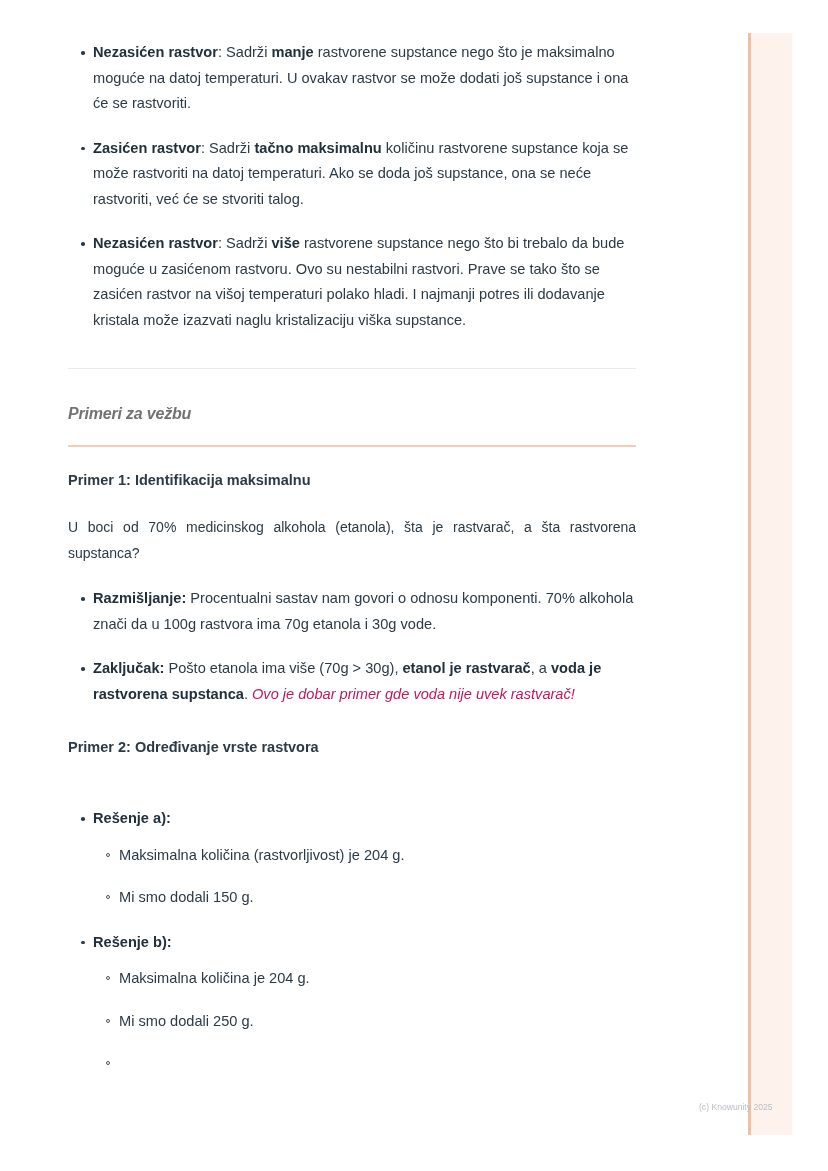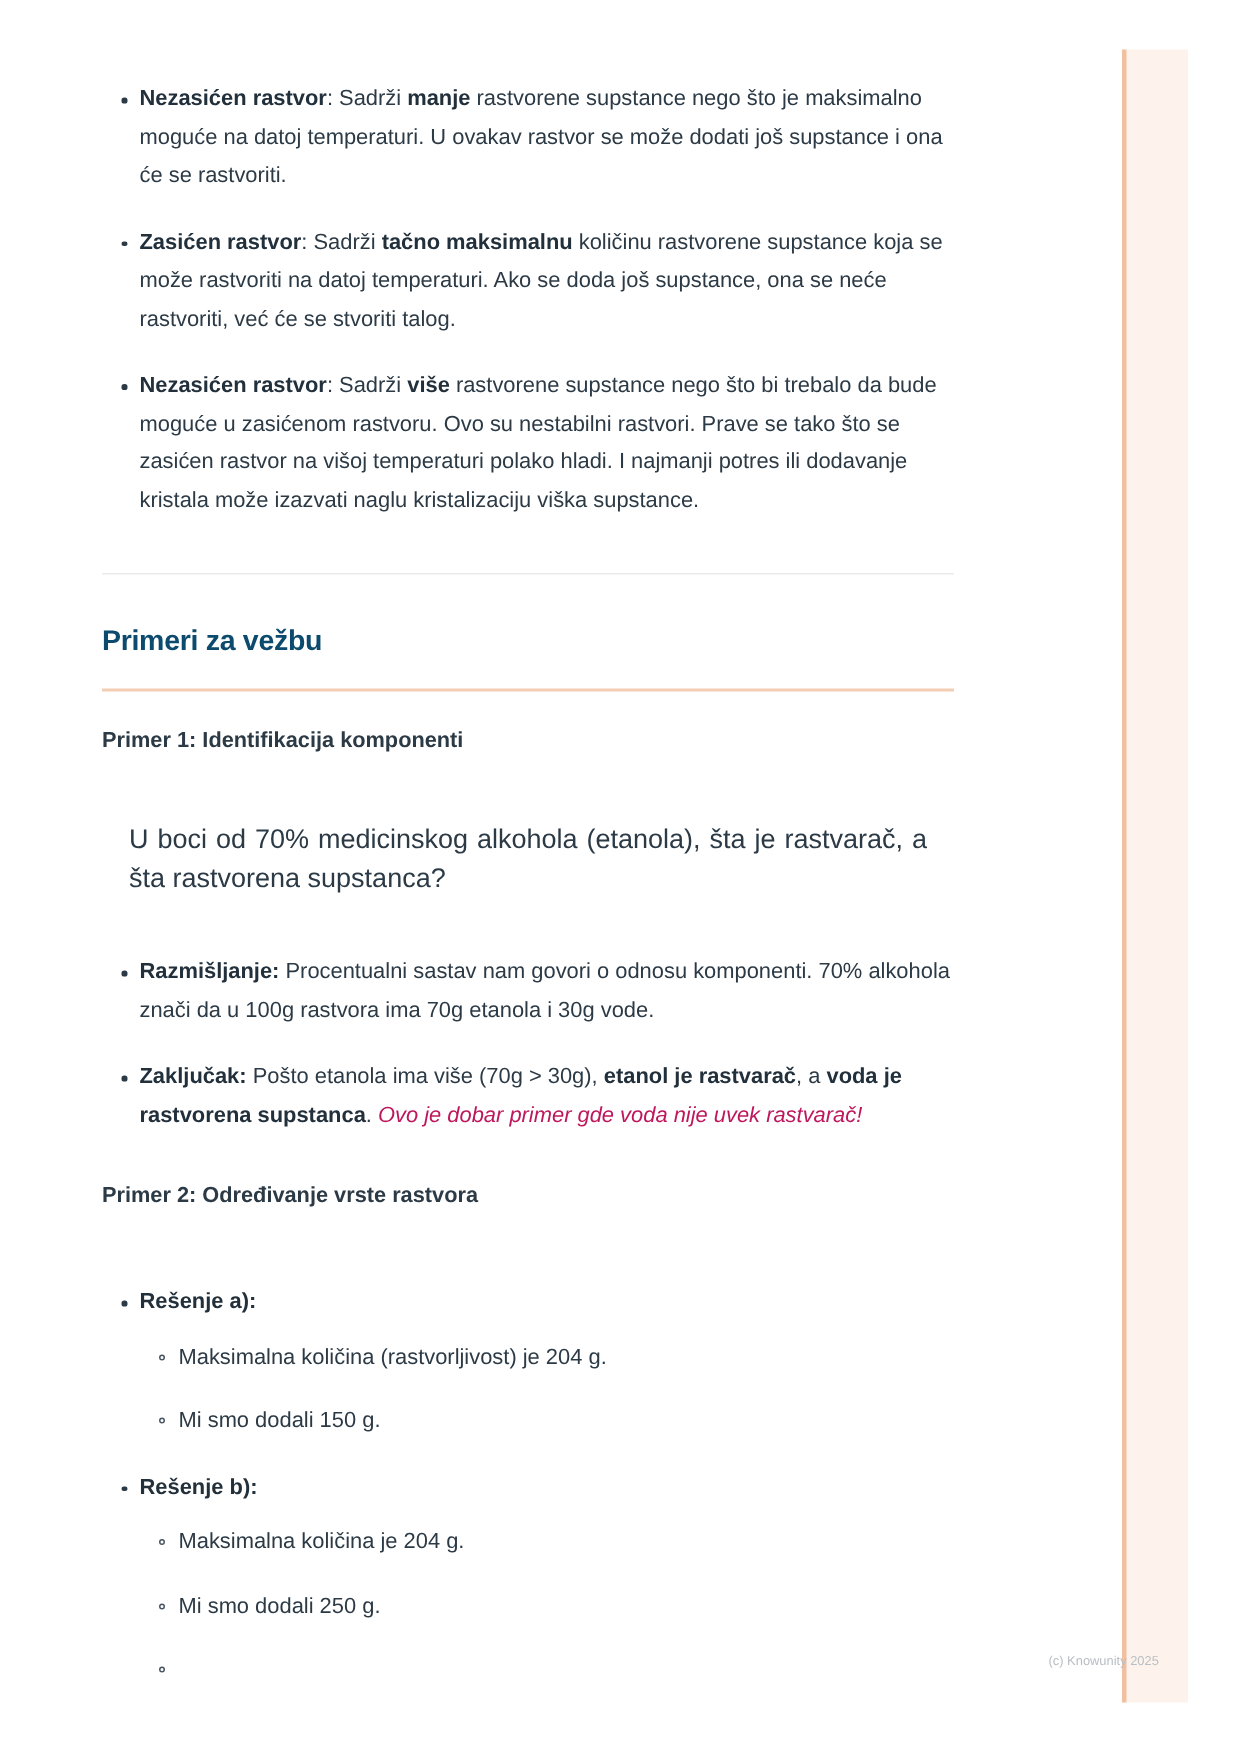--- a/index.html
+++ b/index.html
@@ -32,21 +32,21 @@
     top: 33px;
     width: 3px;
     height: 1102px;
     background: #f0c0a0;
   }
 
   
   .page {
     position: absolute;
     left: 68px;
-    top: 16px;
+    top: 2px;
     width: 568px;
   }
 
   
   ul.lvl1 {
     list-style: none;
     margin: 0;
     padding: 0;
   }
   ul.lvl1 > li {
@@ -104,40 +104,41 @@
     margin: 0;
   }
   .rule-orange {
     height: 2px;
     background: #f3cdb4;
     margin: 0;
   }
 
   
   h2.section-title {
-    font-size: 19px;
+    font-size: 16px;
     line-height: 30px;
     font-weight: 700;
-    color: #0c4a6e;
+    color: #737373;
     margin: 0;
     letter-spacing: -0.2px;
+    font-style: italic;
   }
   h3.example-title {
     font-size: 14.5px;
     line-height: 22px;
     font-weight: 700;
     color: #2c3a46;
     margin: 0;
   }
 
   
   p.body {
-    font-size: 18px;
+    font-size: 14px;
     line-height: 25.5px;
-    margin: 18px;
+    margin: 0;
     text-align: justify;
     color: #2c3a46;
   }
 
   
   .math {
     font-family: "DejaVu Serif", "Liberation Serif", serif;
     font-size: 13.6px;
     letter-spacing: 0.1px;
   }
@@ -187,21 +188,21 @@
   <div class="sp-16"></div>
   <div class="rule-gray"></div>
   <div class="sp-30"></div>
 
   <h2 class="section-title">Primeri za vežbu</h2>
 
   <div class="sp-16"></div>
   <div class="rule-orange"></div>
   <div class="sp-22"></div>
 
-  <h3 class="example-title">Primer 1: Identifikacija komponenti</h3>
+  <h3 class="example-title">Primer 1: Identifikacija maksimalnu</h3>
 
   <div class="sp-24"></div>
 
   <p class="body">U boci od 70% medicinskog alkohola (etanola), šta je rastvarač, a šta rastvorena supstanca?</p>
 
   <div class="sp-20"></div>
 
   <ul class="lvl1">
     <li>
       <strong>Razmišljanje:</strong><span> Procentualni sastav nam govori o odnosu komponenti. 70% alkohola znači da u 100g rastvora ima 70g etanola i 30g vode.</span>

